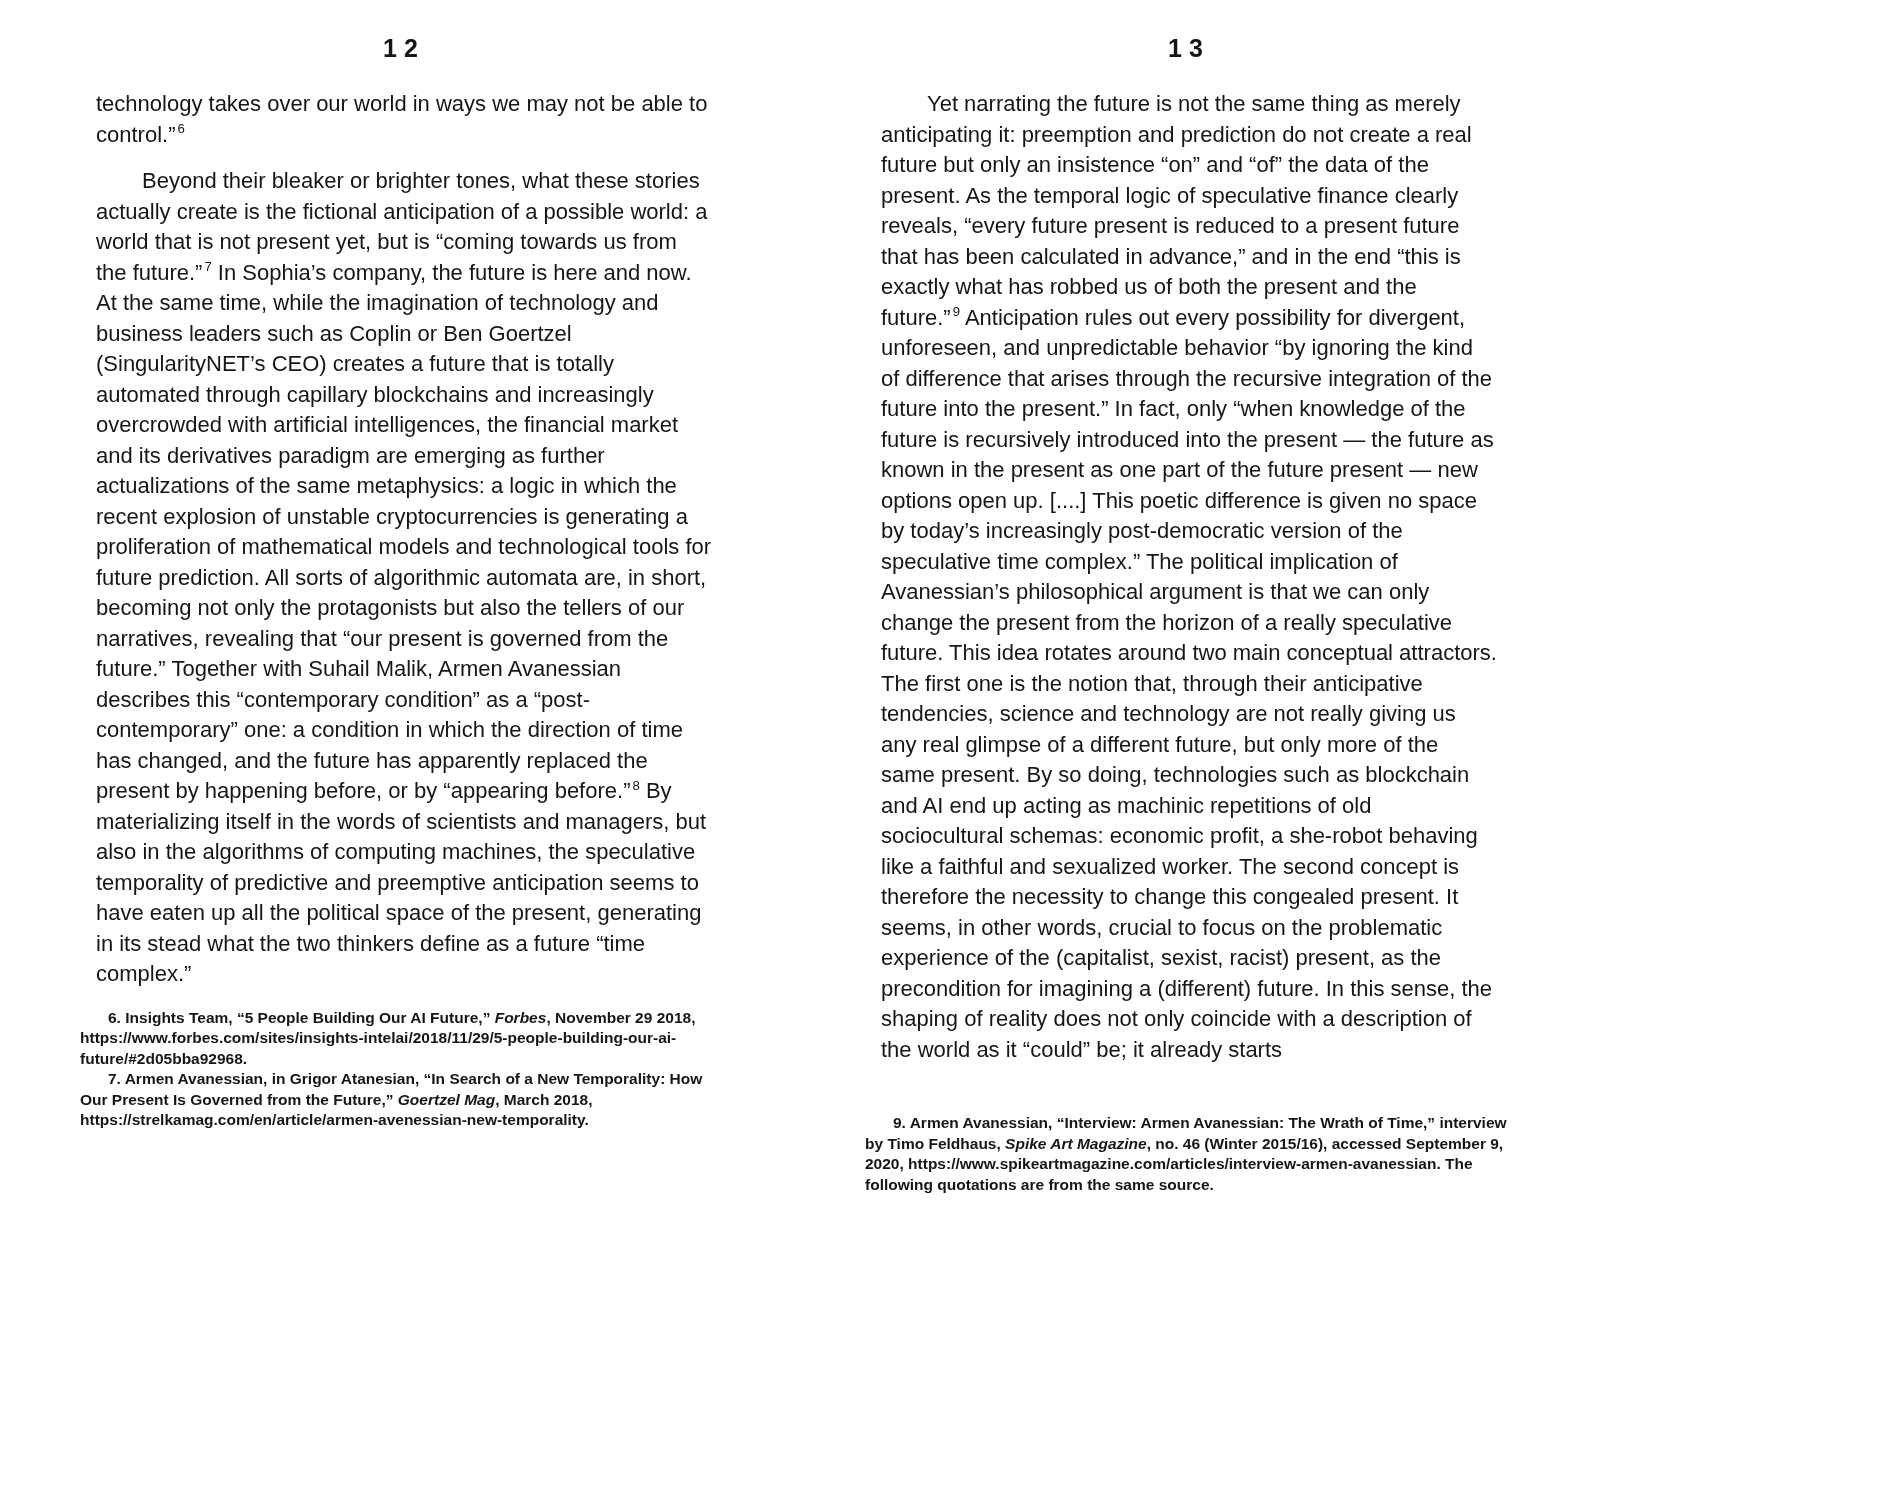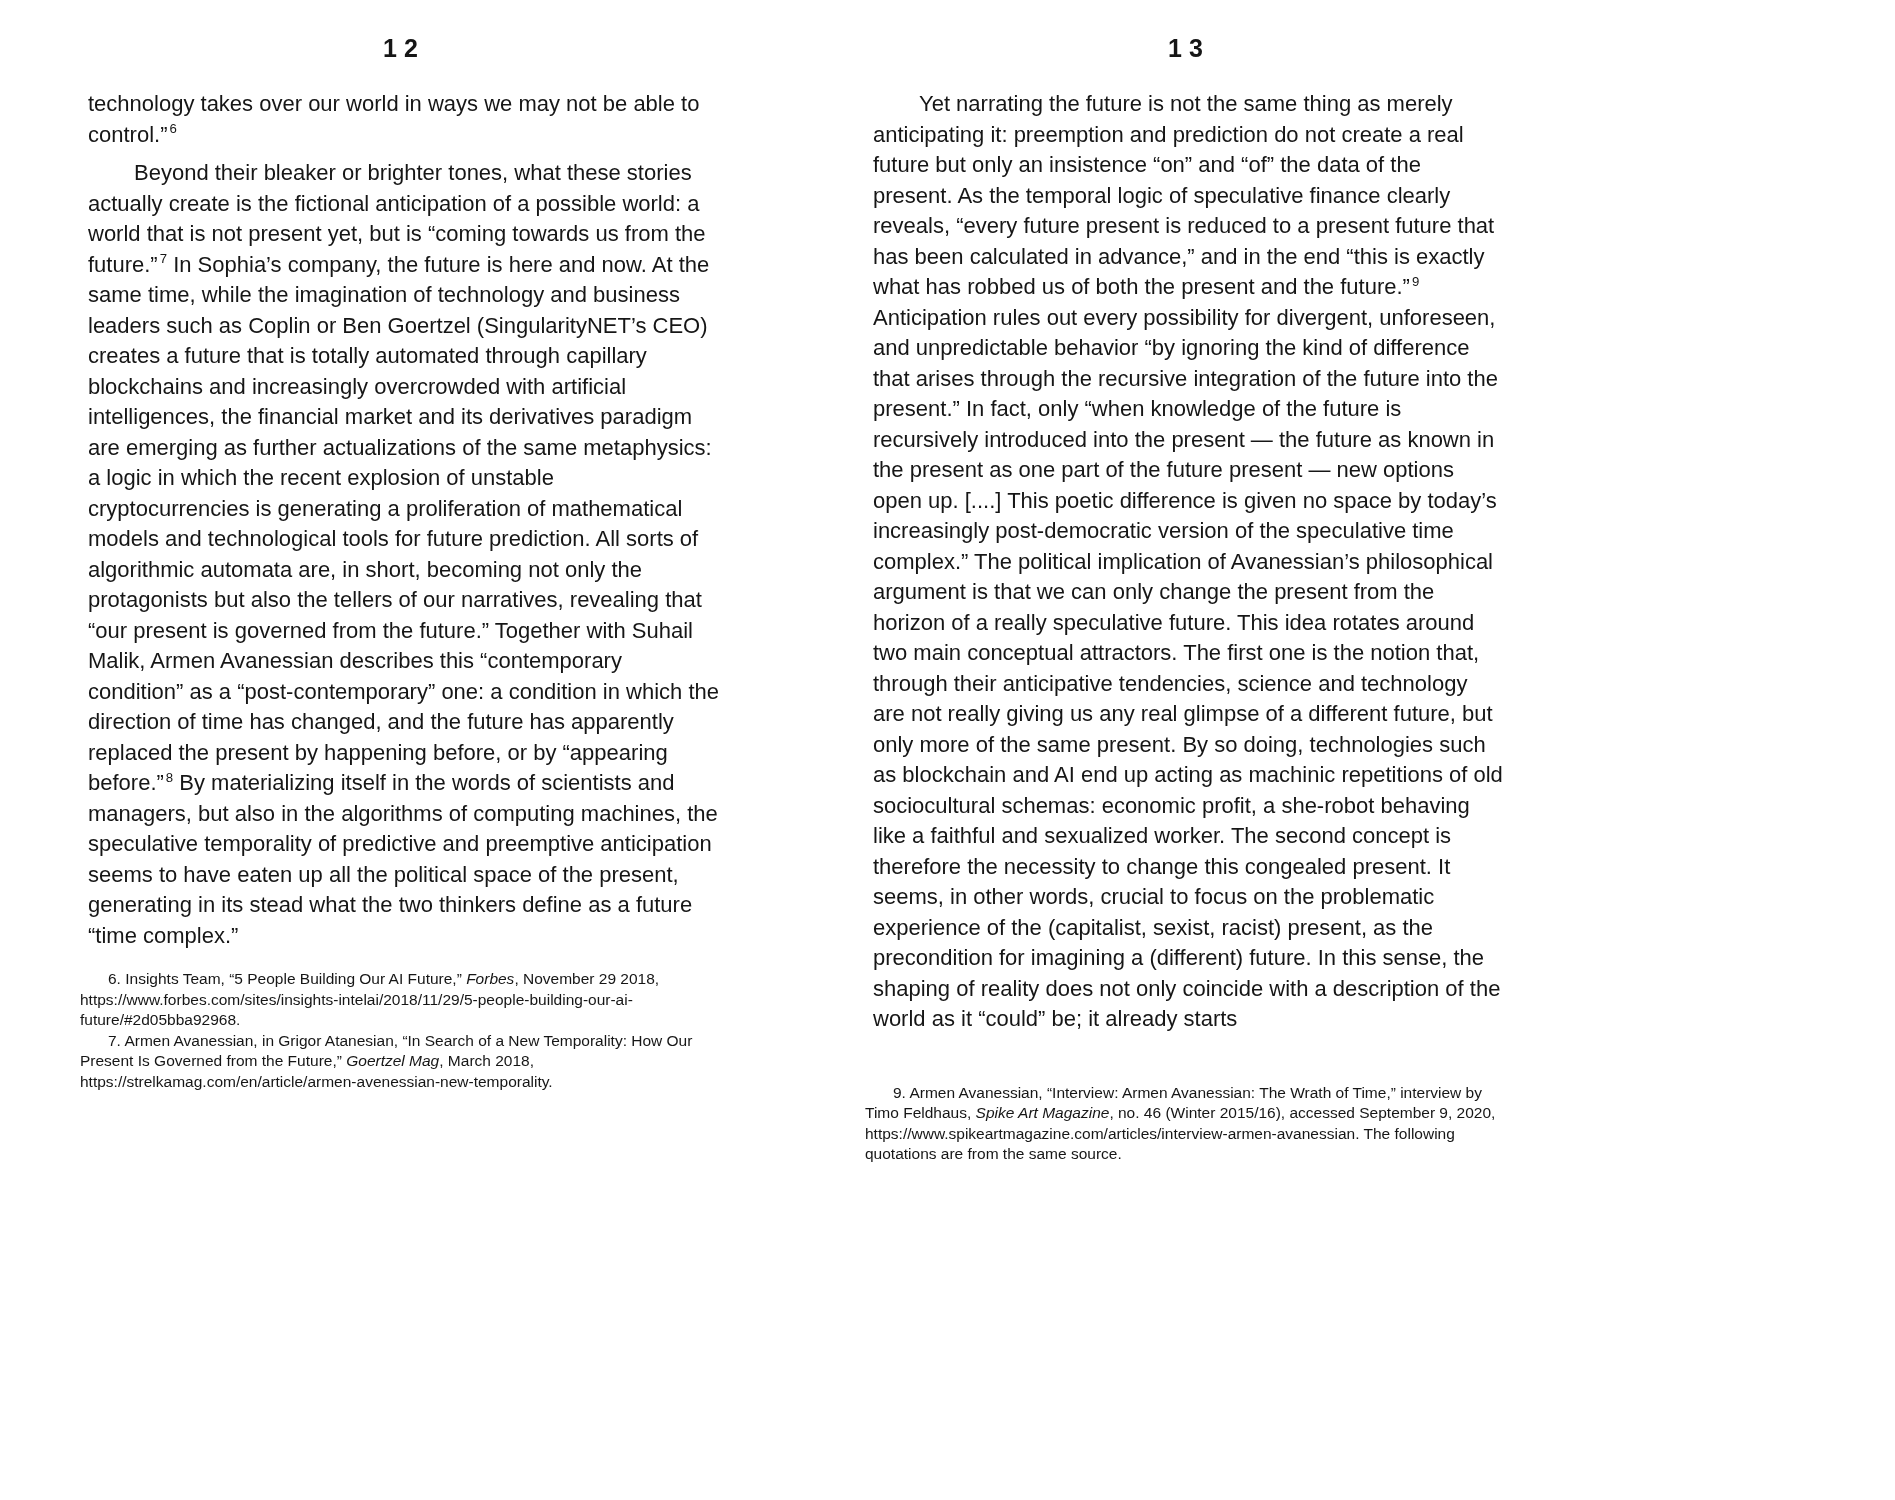--- a/index.html
+++ b/index.html
@@ -28,41 +28,42 @@
 
   .page-number {
     text-align: center;
     font-size: 25px;
     font-weight: 700;
     letter-spacing: 7px;
     margin-bottom: 26px;
   }
 
   .body p {
-    margin: 8px;
+    margin: 16px;
     font-size: 22px;
     line-height: 30.5px;
     overflow-wrap: anywhere;
   }
   .body p.indent { text-indent: 46px; }
 
   sup {
     font-size: 0.6em;
     line-height: 0;
     vertical-align: super;
     margin-left: 2px;
   }
 
   .i { font-style: italic; }
 
   .footnotes {
     margin-top: 18px;
     font-size: 15.5px;
     line-height: 20.5px;
     overflow-wrap: anywhere;
+    font-weight: bold;
   }
   .page.right .footnotes { margin-top: 48px; }
   .footnotes p {
     margin: 0;
     text-indent: 28px;
   }
 </style>
 </head>
 <body>
 

